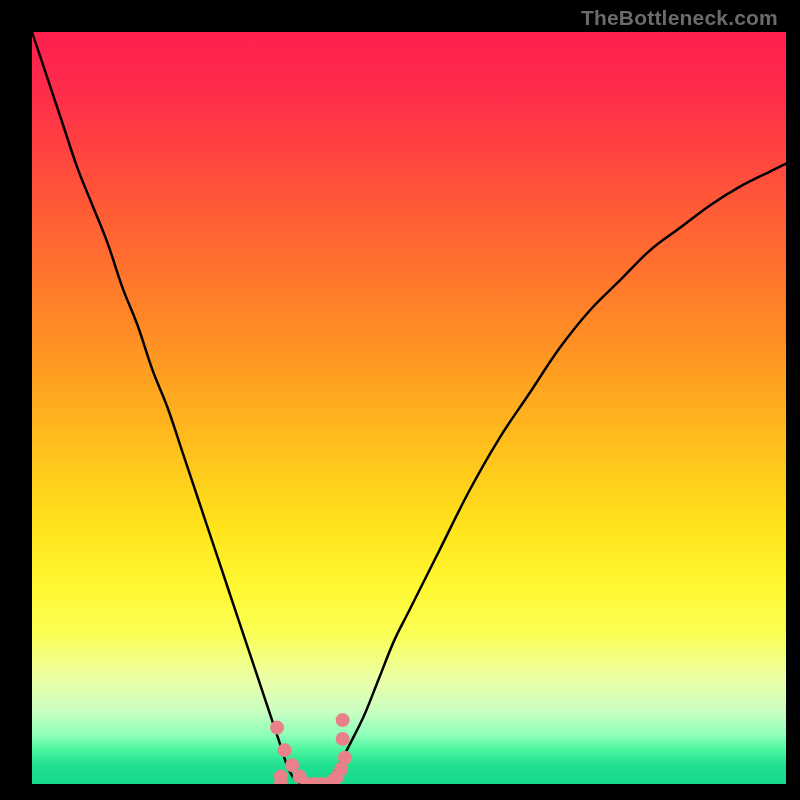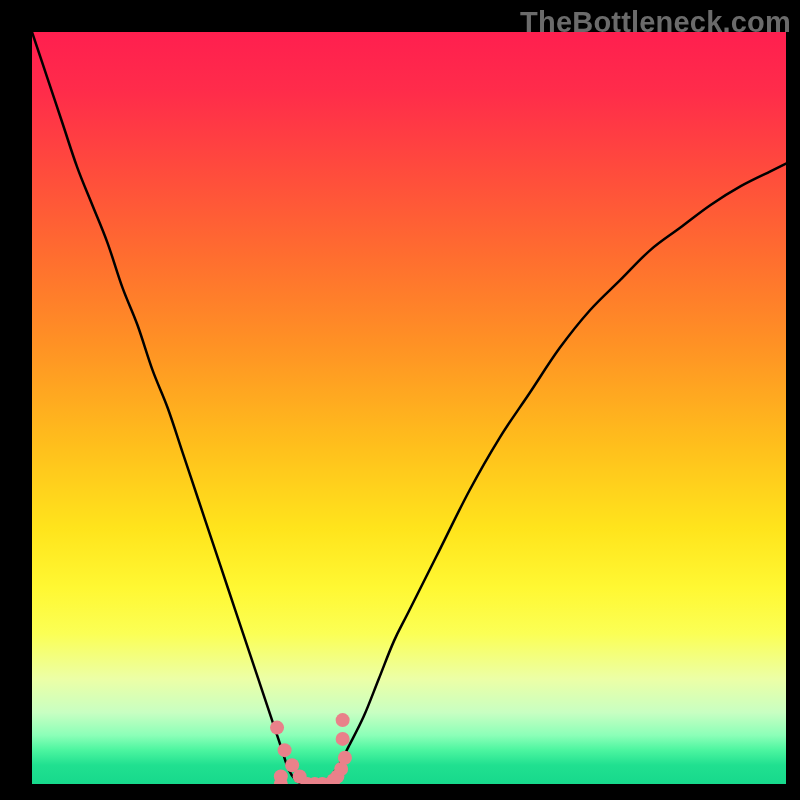--- a/index.html
+++ b/index.html
@@ -53,14 +53,14 @@
         <circle cx="301.6" cy="748.24" r="7" fill="#e9818a"></circle>
         <circle cx="305.37" cy="744.48" r="7" fill="#e9818a"></circle>
         <circle cx="309.14" cy="736.96" r="7" fill="#e9818a"></circle>
         <circle cx="312.90999999999997" cy="725.68" r="7" fill="#e9818a"></circle>
         <circle cx="248.82000000000002" cy="744.48" r="7" fill="#e9818a"></circle>
         <circle cx="248.82000000000002" cy="752" r="7" fill="#e9818a"></circle>
         <circle cx="310.648" cy="706.88" r="7" fill="#e9818a"></circle>
         <circle cx="310.648" cy="688.08" r="7" fill="#e9818a"></circle>
       </svg>
   </div>
-  <div class="watermark" id="wm" style="right: 9px; top: 6px; font-size: 29px;">TheBottleneck.com</div>
+  <div class="watermark" id="wm" style="right: 22px; top: 6px; font-size: 21px;">TheBottleneck.com</div>
 </div>
 
 </body></html>

